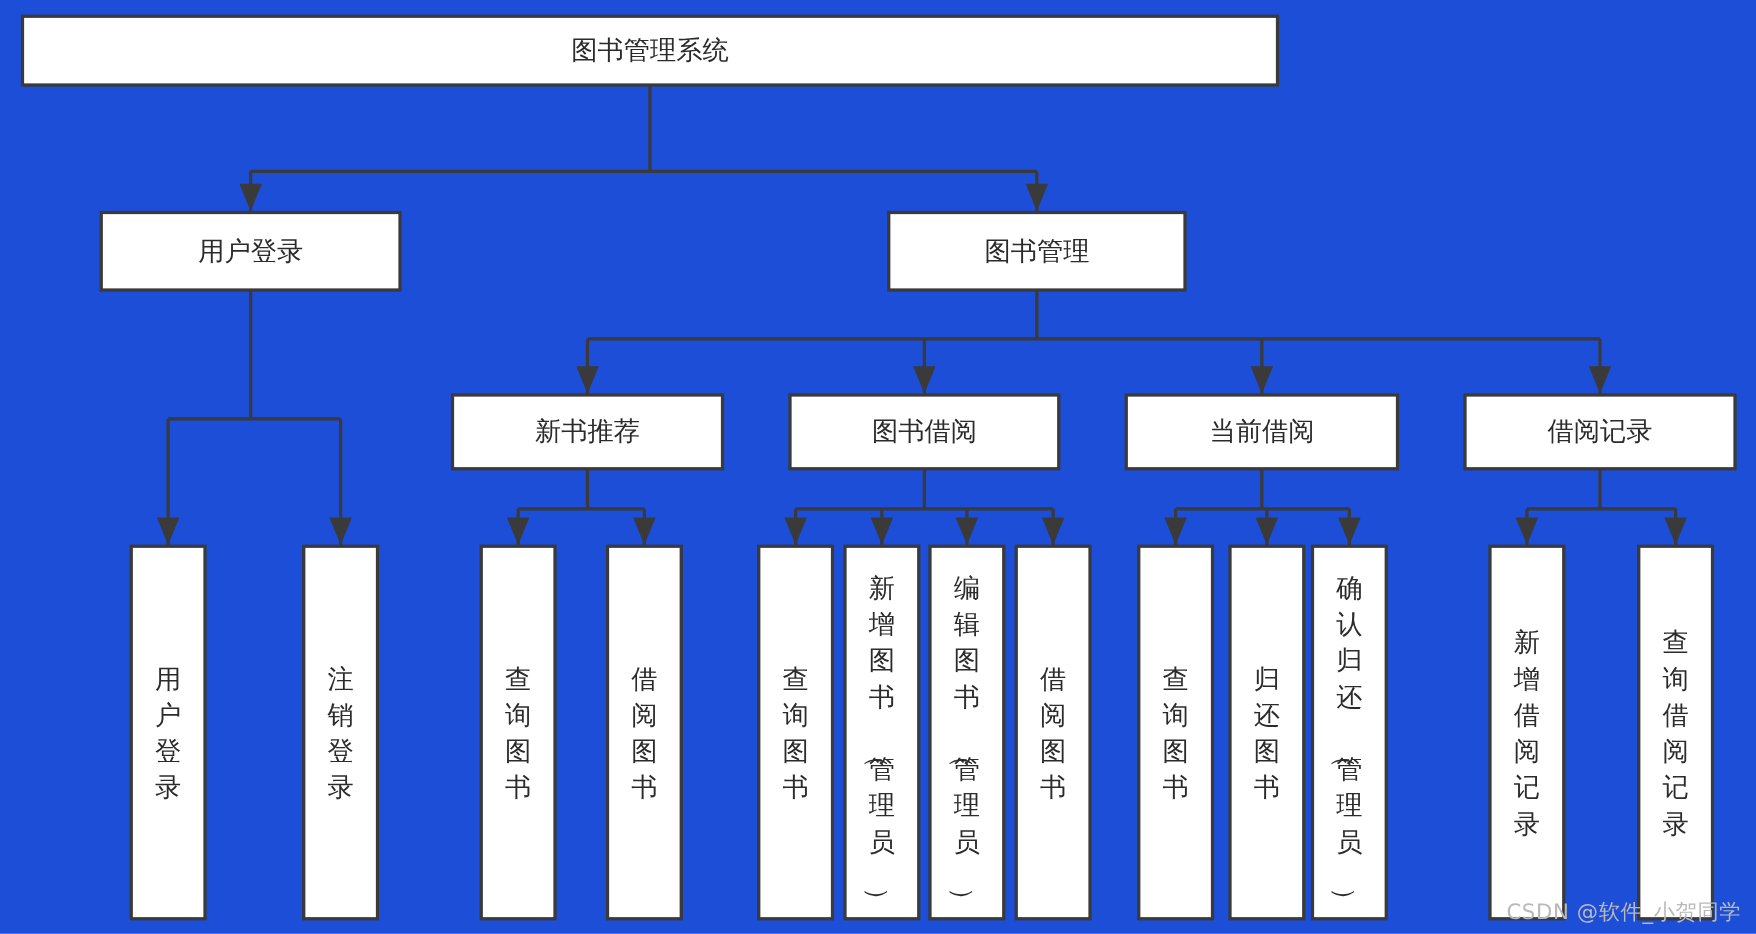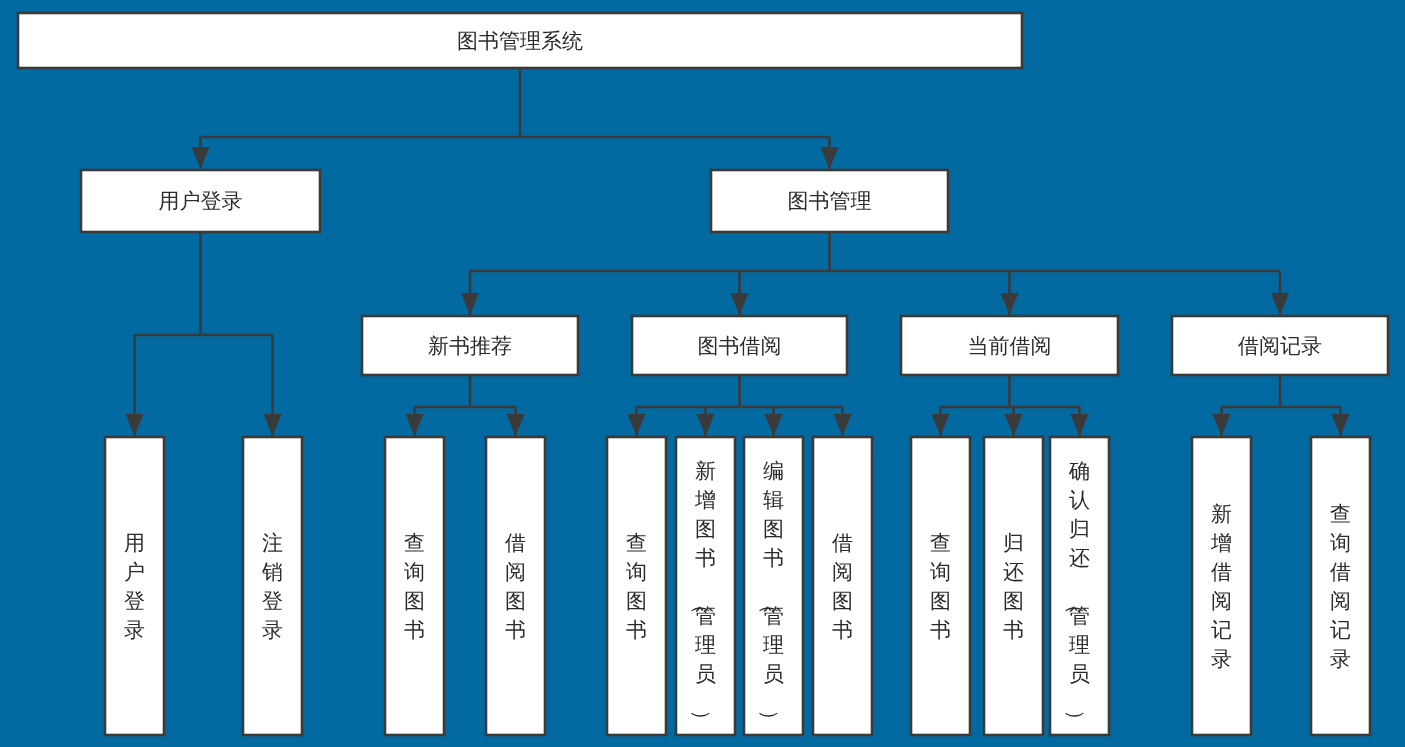--- a/index.html
+++ b/index.html
@@ -11,21 +11,21 @@
   body {
     width: 1405px;
     height: 747px;
     overflow: hidden;
     font-family: "DejaVu Sans", "Liberation Sans", sans-serif;
   }
   #diagram-root {
     position: relative;
     width: 1405px;
     height: 747px;
-    background: #0369a1;
+    background: #1d4ed8;
   }
   svg.diagram-canvas {
     position: absolute;
     top: 0;
     left: 0;
     width: 1405px;
     height: 747px;
     display: block;
   }
   .node-box {
@@ -203,13 +203,14 @@
         <g>
           <rect x="1192" y="437" width="59" height="298" class="node-box"></rect>
           <text x="1221.5" y="521" class="node-label-v"><tspan x="1221.5" dy="0">新</tspan><tspan x="1221.5" dy="29">增</tspan><tspan x="1221.5" dy="29">借</tspan><tspan x="1221.5" dy="29">阅</tspan><tspan x="1221.5" dy="29">记</tspan><tspan x="1221.5" dy="29">录</tspan></text>
         </g>
         <g>
           <rect x="1311" y="437" width="59" height="298" class="node-box"></rect>
           <text x="1340.5" y="521" class="node-label-v"><tspan x="1340.5" dy="0">查</tspan><tspan x="1340.5" dy="29">询</tspan><tspan x="1340.5" dy="29">借</tspan><tspan x="1340.5" dy="29">阅</tspan><tspan x="1340.5" dy="29">记</tspan><tspan x="1340.5" dy="29">录</tspan></text>
         </g>
       </g>
   </svg>
+  <div class="watermark-text">CSDN @软件_小贺同学</div>
 </div>
 
 </body></html>

